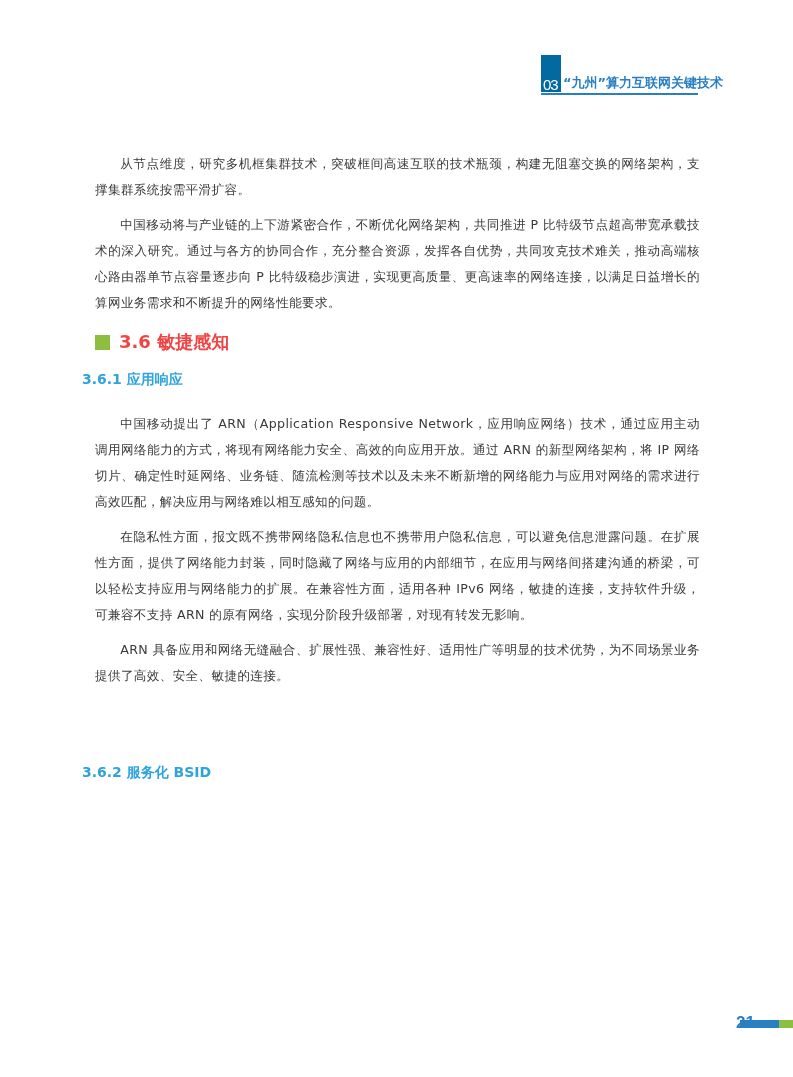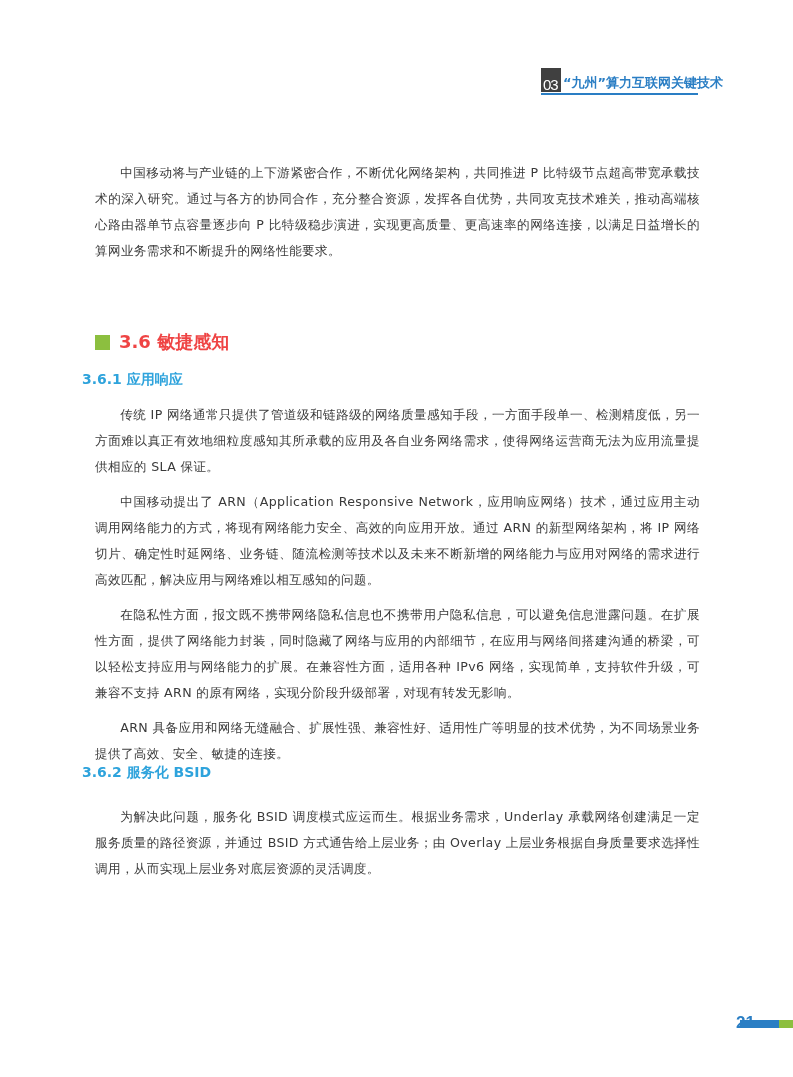--- a/index.html
+++ b/index.html
@@ -1,19 +1,19 @@
 <!DOCTYPE html>
 <html><head>
   <meta charset="utf-8">
   <style>
     html, body { margin: 0; padding: 0; background: #ffffff; }
     body { width: 793px; height: 1077px; position: relative; overflow: hidden;
            font-family: "DejaVu Sans", "Liberation Sans", sans-serif; color: #3a3a3a; }
     .header { position: absolute; left: 541px; top: 70px; height: 22px; display: flex; align-items: flex-end; }
-    .chap-box { width: 20px; height: 24px; background: #404040; position: relative; }
+    .chap-box { width: 20px; height: 37px; background: #0369a1; position: relative; }
     .chap-num { position: absolute; left: 2px; bottom: -1px; font-size: 15px; color: #ffffff;
                 font-family: "Liberation Sans", sans-serif; letter-spacing: -1px; }
     .header-title { font-size: 13px; font-weight: bold; color: #2a7ec4; margin-left: 2px; line-height: 18px; white-space: nowrap; }
     .header-line { position: absolute; left: 541px; top: 93px; width: 157px; height: 2px; background: #2a7ec4; }
 
     .content { position: absolute; left: 95px; width: 605px; top: 151px; }
     .para { font-size: 12.6px; line-height: 26px; text-indent: 2em; margin: 0; text-align: justify; letter-spacing: 0.35px; }
     .gap { height: 9px; }
 
     .h2 { position: absolute; left: 95px; top: 330px; display: flex; align-items: center; }
@@ -31,43 +31,42 @@
 
 <div class="header">
   <div class="chap-box">
     <span class="chap-num">03</span>
   </div>
   <span class="header-title">“九州”算力互联网关键技术</span>
 </div>
 <div class="header-line"></div>
 
 <div class="content">
+  <p class="para">从节点维度，研究多机框集群技术，突破框间高速互联的技术瓶颈，构建无阻塞交换的网络架构，支撑集群系统按需平滑扩容。</p>
   <div class="gap"></div>
   <p class="para">中国移动将与产业链的上下游紧密合作，不断优化网络架构，共同推进 P 比特级节点超高带宽承载技术的深入研究。通过与各方的协同合作，充分整合资源，发挥各自优势，共同攻克技术难关，推动高端核心路由器单节点容量逐步向 P 比特级稳步演进，实现更高质量、更高速率的网络连接，以满足日益增长的算网业务需求和不断提升的网络性能要求。</p>
 </div>
 
 <div class="h2">
   <div class="h2-square"></div>
   <span class="h2-text">3.6 敏捷感知</span>
 </div>
 
 <div class="h3" style="top:371px;">3.6.1 应用响应</div>
 
 <div class="content" style="top:402px;">
-  <p class="para">传统 IP 网络通常只提供了管道级和链路级的网络质量感知手段，一方面手段单一、检测精度低，另一方面难以真正有效地细粒度感知其所承载的应用及各自业务网络需求，使得网络运营商无法为应用流量提供相应的 SLA 保证。</p>
   <div class="gap"></div>
   <p class="para">中国移动提出了 ARN（Application Responsive Network，应用响应网络）技术，通过应用主动调用网络能力的方式，将现有网络能力安全、高效的向应用开放。通过 ARN 的新型网络架构，将 IP 网络切片、确定性时延网络、业务链、随流检测等技术以及未来不断新增的网络能力与应用对网络的需求进行高效匹配，解决应用与网络难以相互感知的问题。</p>
   <div class="gap"></div>
-  <p class="para">在隐私性方面，报文既不携带网络隐私信息也不携带用户隐私信息，可以避免信息泄露问题。在扩展性方面，提供了网络能力封装，同时隐藏了网络与应用的内部细节，在应用与网络间搭建沟通的桥梁，可以轻松支持应用与网络能力的扩展。在兼容性方面，适用各种 IPv6 网络，实现简单，支持软件升级，可兼容不支持 ARN 的原有网络，实现分阶段升级部署，对现有转发无影响。</p>
+  <p class="para">在隐私性方面，报文既不携带网络隐私信息也不携带用户隐私信息，可以避免信息泄露问题。在扩展性方面，提供了网络能力封装，同时隐藏了网络与应用的内部细节，在应用与网络间搭建沟通的桥梁，可以轻松支持应用与网络能力的扩展。在兼容性方面，适用各种 IPv6 网络，敏捷的连接，支持软件升级，可兼容不支持 ARN 的原有网络，实现分阶段升级部署，对现有转发无影响。</p>
   <div class="gap"></div>
   <p class="para">ARN 具备应用和网络无缝融合、扩展性强、兼容性好、适用性广等明显的技术优势，为不同场景业务提供了高效、安全、敏捷的连接。</p>
 </div>
 
 <div class="h3" style="top:764px;">3.6.2 服务化 BSID</div>
 
 <div class="content" style="top:795px;">
   <div class="gap"></div>
-  <p class="para">为解决此问题，服务化 BSID 调度模式应运而生。根据业务需求，Underlay 承载网络创建满足一定服务质量的路径资源，并通过 BSID 方式通告给上层业务；由 Overlay 上层业务根据自身质量要求选择性调用，从而实现上层业务对底层资源的灵活调度。</p>
 </div>
 
 <div class="page-num">21</div>
 <div class="footer-bar-blue"></div>
 <div class="footer-bar-green"></div>
 
 </body></html>

